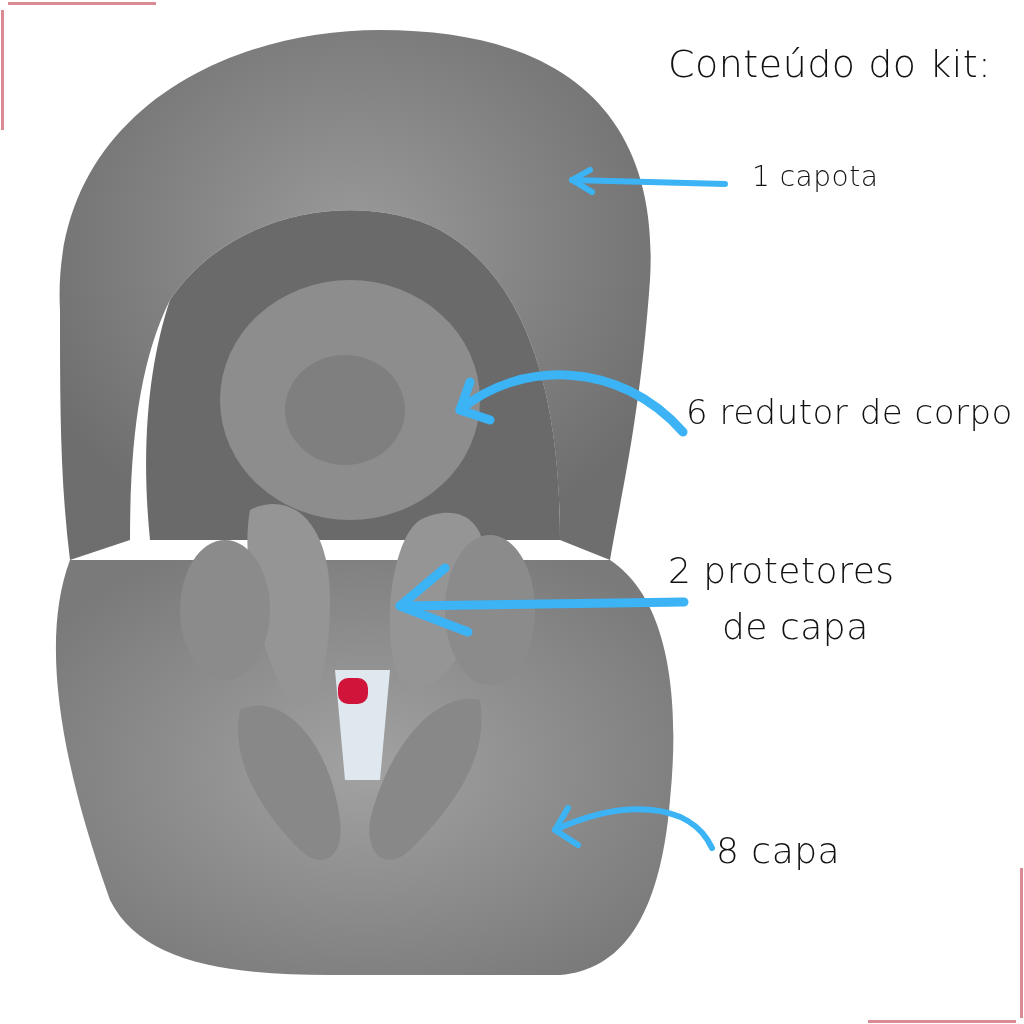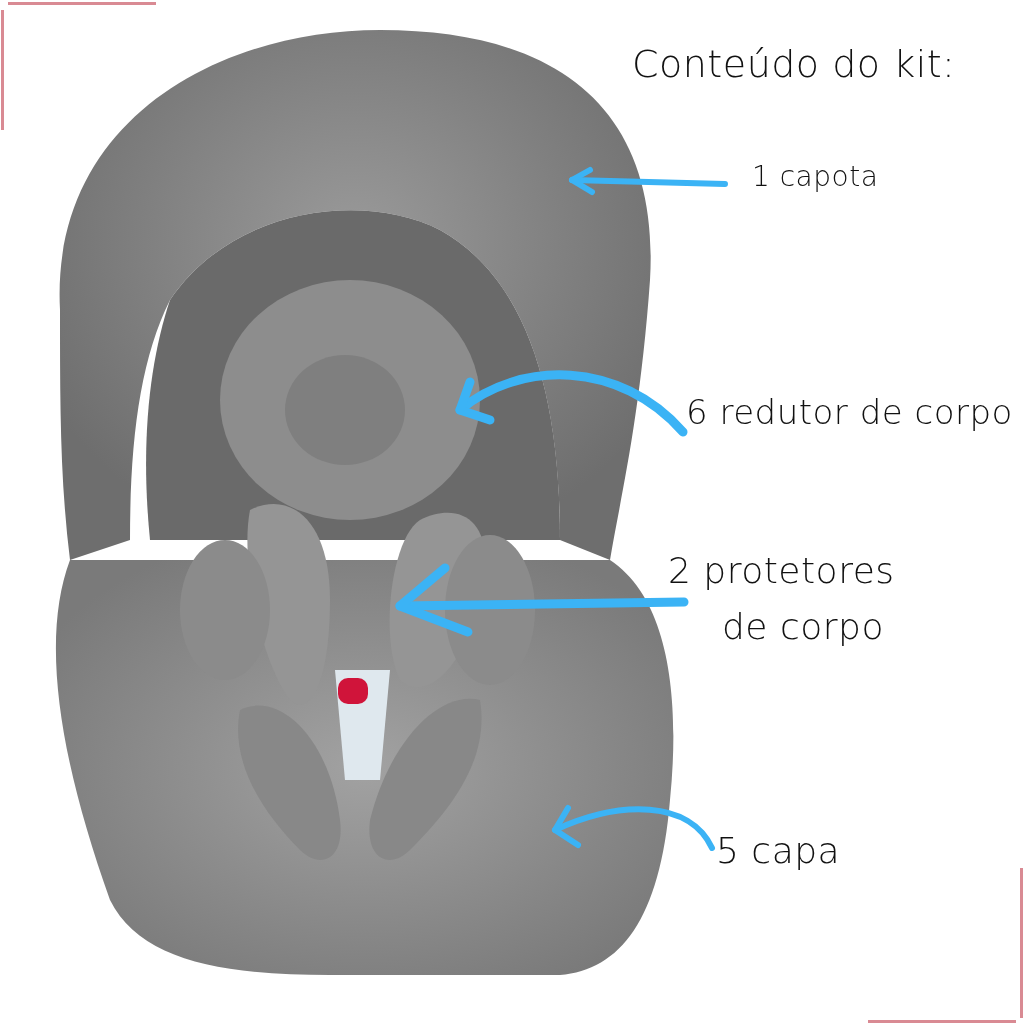--- a/index.html
+++ b/index.html
@@ -8,21 +8,21 @@
       background: #ffffff;
       font-family: "DejaVu Sans", sans-serif;
     }
     .frame-line { position: absolute; background: #d98a93; }
     .product { position: absolute; left: 0; top: 0; width: 1024px; height: 1024px; }
     .label {
       position: absolute; color: #111; white-space: nowrap;
       font-family: "DejaVu Sans", sans-serif; font-weight: 300;
       letter-spacing: 0.5px;
     }
-    .title { left: 632px; top: 42px; font-size: 38px; }
+    .title { left: 668px; top: 42px; font-size: 38px; }
     .l1 { left: 752px; top: 160px; font-size: 28px; }
     .l2 { left: 686px; top: 392px; font-size: 34px; }
     .l3a { left: 668px; top: 550px; font-size: 36px; }
     .l3b { left: 722px; top: 606px; font-size: 36px; }
     .l4 { left: 716px; top: 830px; font-size: 36px; }
     svg.arrows { position: absolute; left: 0; top: 0; }
   </style>
 </head>
 <body>
 
@@ -80,14 +80,14 @@
   <g>
     <path d="M712,848 C690,800 620,800 555,830" stroke-width="6"></path>
     <path d="M555,830 L568,808 M555,830 L578,845" stroke-width="6"></path>
   </g>
 </svg>
 
 <div class="label title">Conteúdo do kit:</div>
 <div class="label l1">1 capota</div>
 <div class="label l2">6 redutor de corpo</div>
 <div class="label l3a">2 protetores</div>
-<div class="label l3b">de corpo</div>
-<div class="label l4">5 capa</div>
+<div class="label l3b">de capa</div>
+<div class="label l4">8 capa</div>
 
 </body></html>

